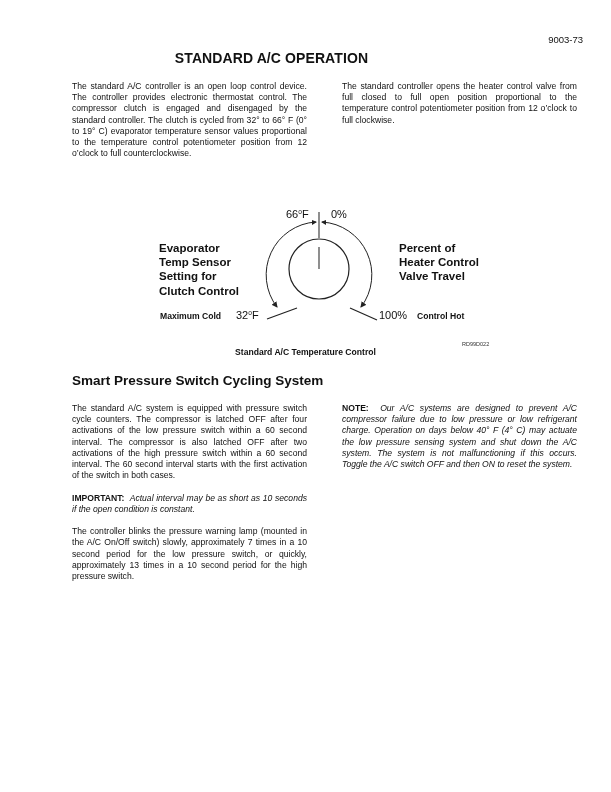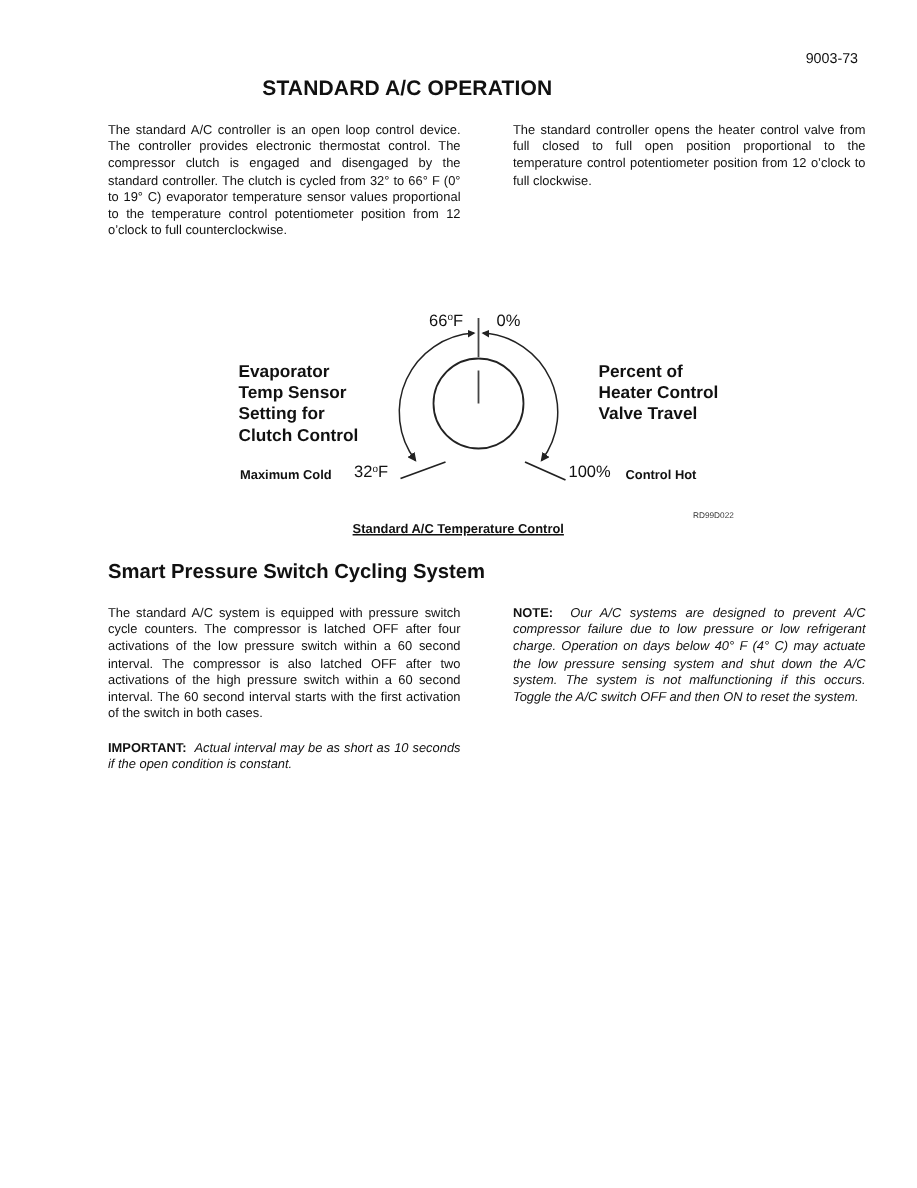--- a/index.html
+++ b/index.html
@@ -1,18 +1,18 @@
 <!DOCTYPE html>
 <html><head>
 <meta charset="utf-8">
 <style>
   html, body { margin:0; padding:0; background:#ffffff; }
   body { width:611px; height:792px; position:relative; font-family:"Liberation Sans", sans-serif; color:#111; overflow:hidden; }
   .abs { position:absolute; }
-  .pagenum { top:34px; right:39px; font-size:9.5px;text-align:right; }
+  .pagenum { top:34px; right:28px; font-size:9.5px;text-align:right; }
   .title { top:50px; left:0; width:543px; text-align:center; font-weight:bold; font-size:14px; letter-spacing:0.1px; }
   .col { width:235px; font-size:8.6px; line-height:11.2px; text-align:justify; }
   .col p { margin:0 0 11.2px 0; }
   .col1 { left:72px; }
   .col2 { left:342px; }
   .fig-label { font-weight:bold; font-size:11.5px; line-height:14.2px; }
   .fig-small { font-weight:bold; font-size:8.6px;text-align:right; }
   .fig-num { font-size:11px; }
   .code { font-size:5.5px; color:#333; }
   .caption { font-weight:bold; font-size:8.6px; }
@@ -77,31 +77,32 @@
   </div>
 
   <div class="abs fig-small" style="left:160px; top:311px;">Maximum Cold</div>
   <div class="abs fig-num" style="left:236px; top:309px;">
     <span>32</span><sup>o</sup><span>F</span>
   </div>
   <div class="abs fig-num" style="left:379px; top:309px;">100%</div>
   <div class="abs fig-small" style="left:417px; top:311px;">Control Hot</div>
 
   <div class="abs code" style="left:462px; top:341px;">RD99D022</div>
-  <div class="abs caption" style="left:0; width:611px; text-align:center; top:347px;text-decoration:underline;">Standard A/C Temperature Control</div>
+  <div class="abs caption" style="left:0; width:611px; text-align:center; top:347px;">Standard A/C Temperature Control</div>
 </div>
 
 <div class="abs h2">Smart Pressure Switch Cycling System</div>
 
 <div class="abs col col1" style="top:403px;">
   <p>The standard A/C system is equipped with pressure switch cycle counters. The compressor is latched OFF after four activations of the low pressure switch within a 60 second interval. The compressor is also latched OFF after two activations of the high pressure switch within a 60 second interval. The 60 second interval starts with the first activation of the switch in both cases.</p>
   <p>
     <span class="b">IMPORTANT:</span>&nbsp;
     <span class="i">Actual interval may be as short as 10 seconds if the open condition is constant.</span>
   </p>
+  <p>The controller blinks the pressure warning lamp (mounted in the A/C On/Off switch) slowly, approximately 7 times in a 10 second period for the low pressure switch, or quickly, approximately 13 times in a 10 second period for the high pressure switch.</p>
 </div>
 
 <div class="abs col col2" style="top:403px;">
   <p>
     <span class="b">NOTE:</span>&nbsp;
     <span class="i">Our A/C systems are designed to prevent A/C compressor failure due to low pressure or low refrigerant charge. Operation on days below 40° F (4° C) may actuate the low pressure sensing system and shut down the A/C system. The system is not malfunctioning if this occurs. Toggle the A/C switch OFF and then ON to reset the system.</span>
   </p>
 </div>
 
 </body></html>

